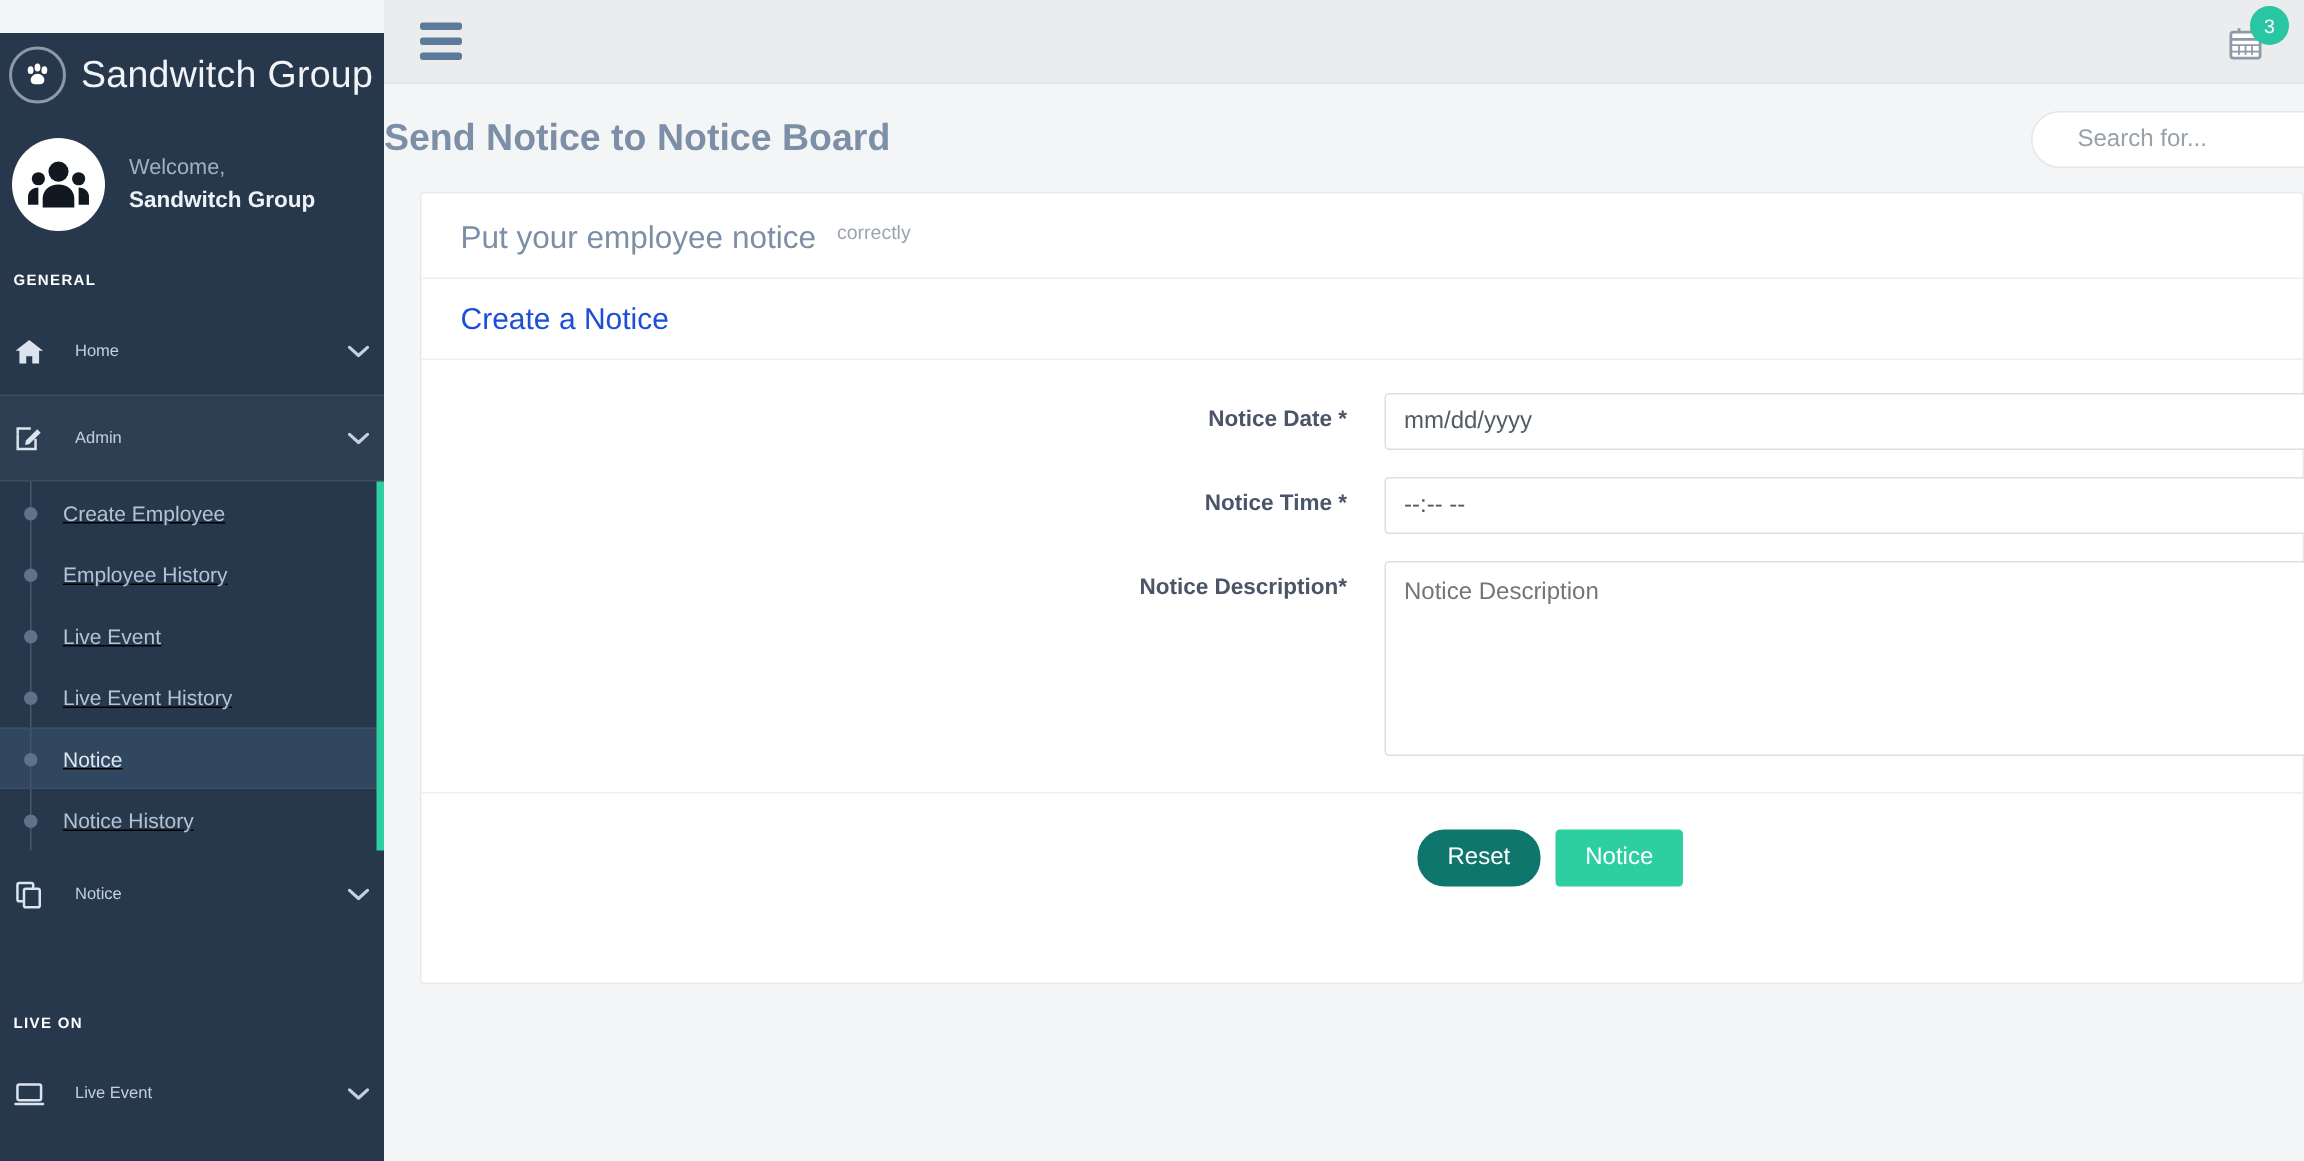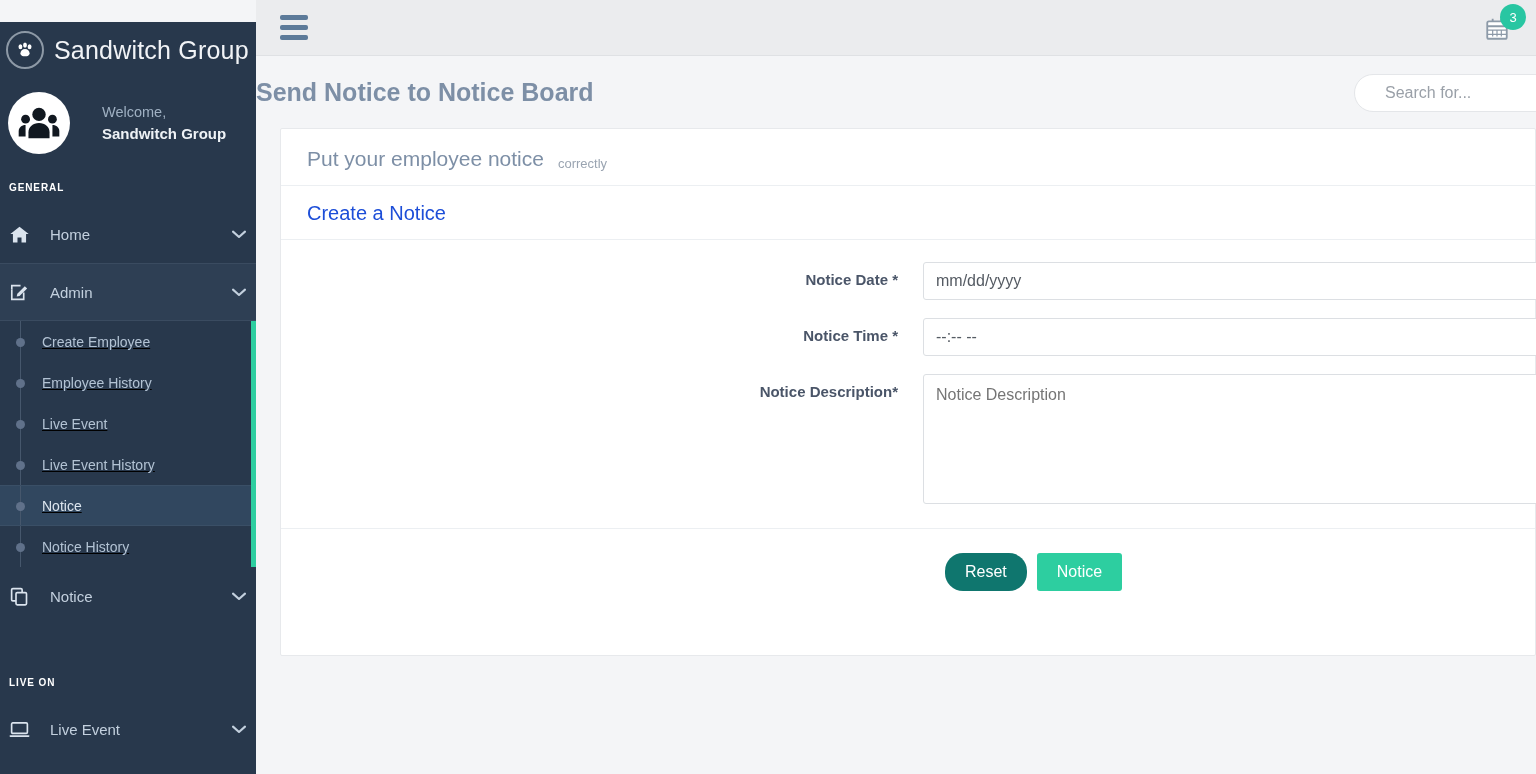--- a/index.html
+++ b/index.html
@@ -30,40 +30,40 @@
     border: 2px solid #8d99a6;
     display: flex; align-items: center; justify-content: center;
     flex: 0 0 auto;
   }
   .brand-name {
     color: #f1f3f6; font-size: 25px; letter-spacing: .2px;
     white-space: nowrap;
   }
   .profile {
     display: flex; align-items: center;
-    padding: 14px 11px 18px 8px; gap: 32px;
+    padding: 14px 11px 18px 8px; gap: 16px;
   }
   .avatar {
     width: 62px; height: 62px; border-radius: 50%;
     background: #ffffff;
     display: flex; align-items: center; justify-content: center;
     flex: 0 0 auto;
   }
   .welcome-line1 { color: #9fb0c2; font-size: 14.5px; line-height: 22px; }
   .welcome-line2 { color: #eef2f6; font-size: 15px; font-weight: bold; line-height: 22px; }
 
   .nav-heading {
     color: #ffffff; font-size: 10px; font-weight: bold;
     letter-spacing: .9px;
     padding: 10px 0 12px 9px;
   }
   .nav-item {
     display: flex; align-items: center;
     height: 58px; padding-left: 9px;
-    color: #c3d0de; font-size: 15px;
+    color: #c3d0de; font-size: 11px;
     position: relative;
     cursor: pointer;
   }
   .nav-item .ico {
     width: 30px; flex: 0 0 auto;
     display: flex; align-items: center;
   }
   .nav-item .lbl { flex: 1 1 auto; padding-left: 11px; }
   .nav-item .caret {
     width: 34px; flex: 0 0 auto;
@@ -152,21 +152,21 @@
     margin-right: 0;
     background: #fff;
     border: 1px solid #e7e9ec;
     border-radius: 2px;
     min-height: 528px;
     position: relative;
   }
   .card-head {
     padding: 18px 0 14px 26px;
     border-bottom: 1px solid #eceff2;
-    display: flex; align-items: flex-end; gap: 14px;
+    display: flex; align-items: flex-start; gap: 14px;
   }
   .card-head h3 { color: #7d8fa6; font-size: 21px; font-weight: normal; }
   .card-head small { color: #9aa4b1; font-size: 13px; }
   .card-sub {
     padding: 16px 0 14px 26px;
     border-bottom: 1px solid #eceff2;
     color: #1d4ed8; font-size: 20px;
   }
   .form-body { padding-top: 22px; }
   .form-row {

